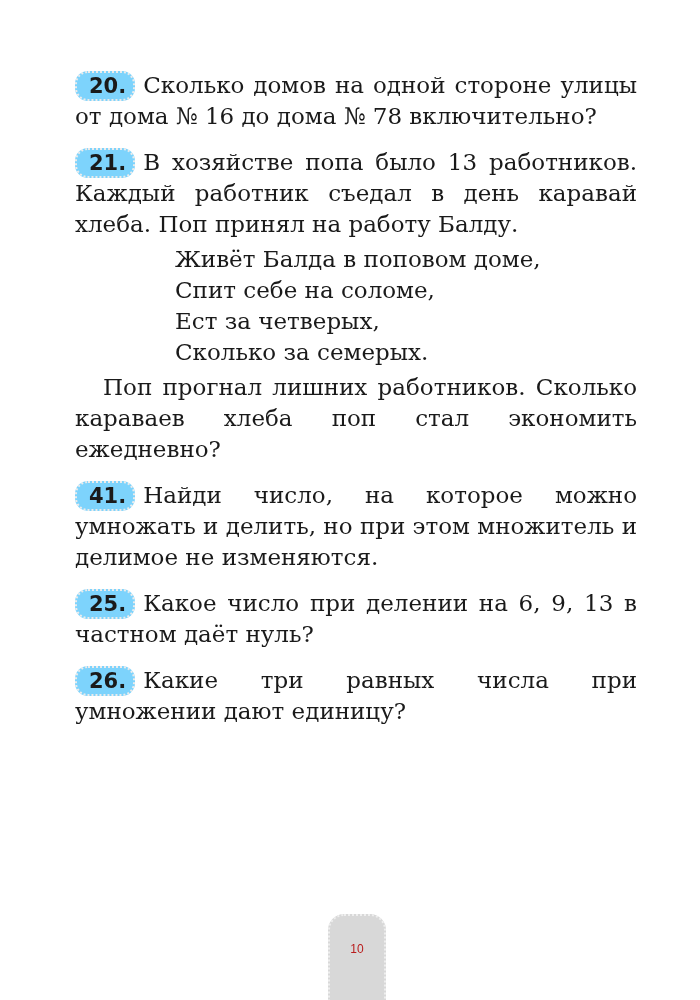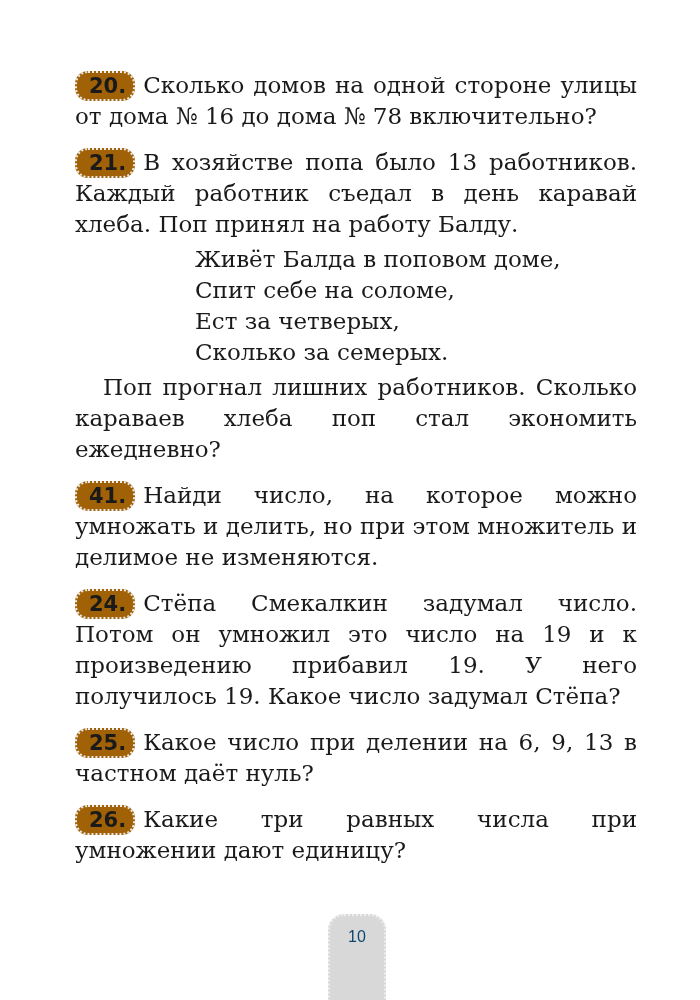--- a/index.html
+++ b/index.html
@@ -27,63 +27,62 @@
       margin: 0 0 15px 0;
       text-align: justify;
     }
     .task p {
       margin: 0;
       text-align: justify;
     }
     .badge {
       display: inline-block;
       position: relative;
-      background: #a16207;
+      background: #7dd3fc;
       border-radius: 13px;
       padding: 0 9px 0 14px;
       height: 30px;
       line-height: 30px;
       margin-right: 8px;
       font-family: "DejaVu Sans", "Liberation Sans", sans-serif;
       font-weight: bold;
       font-size: 21px;
       color: #1a1a1a;
       vertical-align: baseline;
       outline: 2px dotted #ececec;
       outline-offset: -2px;
     }
     .poem {
       margin: 4px 0 4px 100px;
       text-align: left;
     }
     .poem div {
       white-space: nowrap;
-      margin-left: 20px;
     }
     .indent {
       text-indent: 28px;
     }
     .page-tab {
       position: absolute;
       left: 328px;
       top: 914px;
       width: 58px;
       height: 100px;
       background: #d8d8d8;
       border-radius: 16px 16px 0 0;
       outline: 2px dotted #efefef;
       outline-offset: -2px;
       text-align: center;
     }
     .page-num {
       display: block;
-      margin-top: 14px;
+      margin-top: 28px;
       font-family: "Liberation Sans", "DejaVu Sans", sans-serif;
-      font-size: 16px;
-      color: #0c4a6e;
+      font-size: 12px;
+      color: #b91c1c;
     }
   </style>
 </head>
 <body>
 
 <div class="page">
 
   <div class="task">
     <p><span class="badge">20.</span><span>Сколько домов на одной стороне улицы от дома № 16 до дома № 78 включительно?</span></p>
   </div>
@@ -97,23 +96,20 @@
       <div>Сколько за семерых.</div>
     </div>
     <p class="indent">Поп прогнал лишних работников. Сколько караваев хлеба поп стал экономить ежедневно?</p>
   </div>
 
 
   <div class="task">
     <p><span class="badge">41.</span><span>Найди число, на которое можно умножать и делить, но при этом множитель и делимое не изменяются.</span></p>
   </div>
 
-  <div class="task">
-    <p><span class="badge">24.</span><span>Стёпа Смекалкин задумал число. Потом он умножил это число на 19 и к произведению прибавил 19. У него получилось 19. Какое число задумал Стёпа?</span></p>
-  </div>
 
   <div class="task">
     <p><span class="badge">25.</span><span>Какое число при делении на 6, 9, 13 в частном даёт нуль?</span></p>
   </div>
 
   <div class="task">
     <p><span class="badge">26.</span><span>Какие три равных числа при умножении дают единицу?</span></p>
   </div>
 
 </div>

